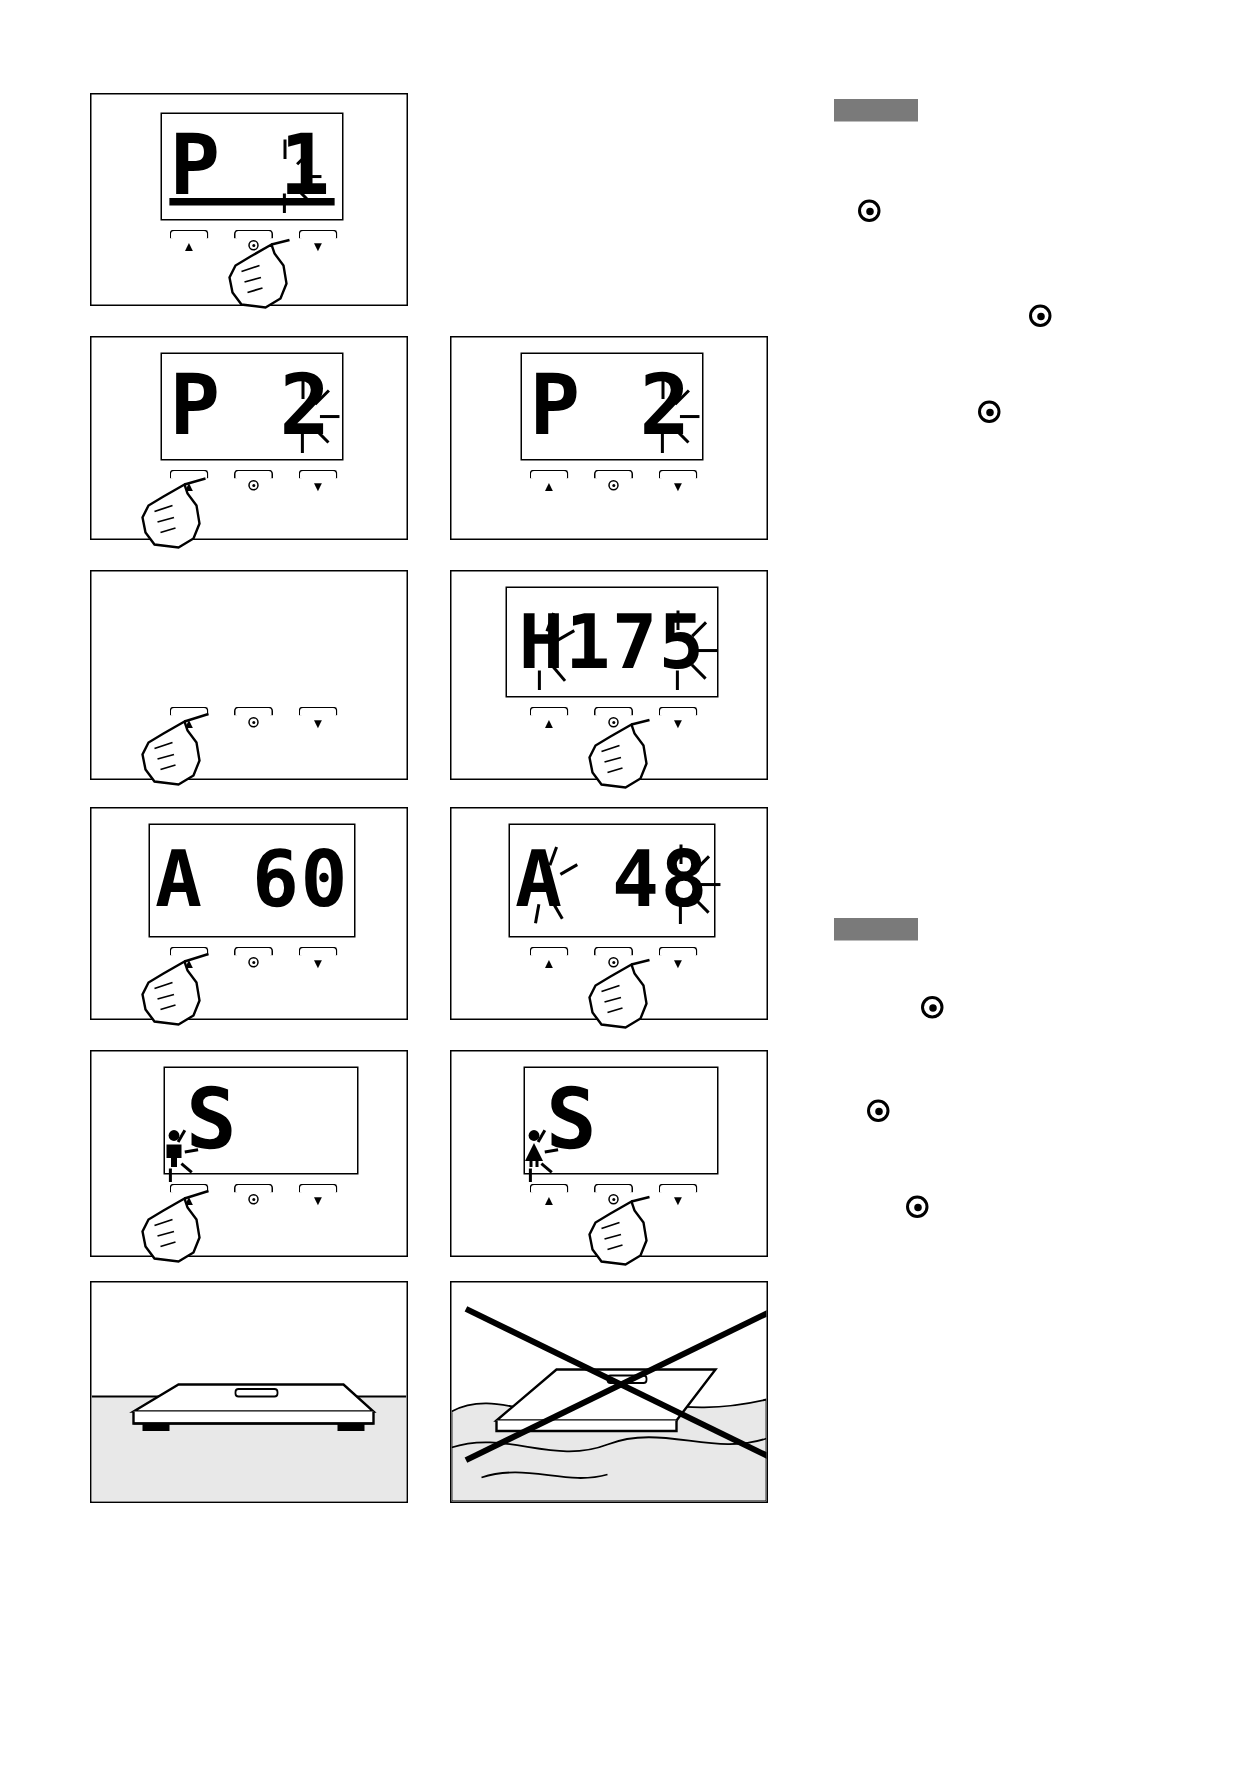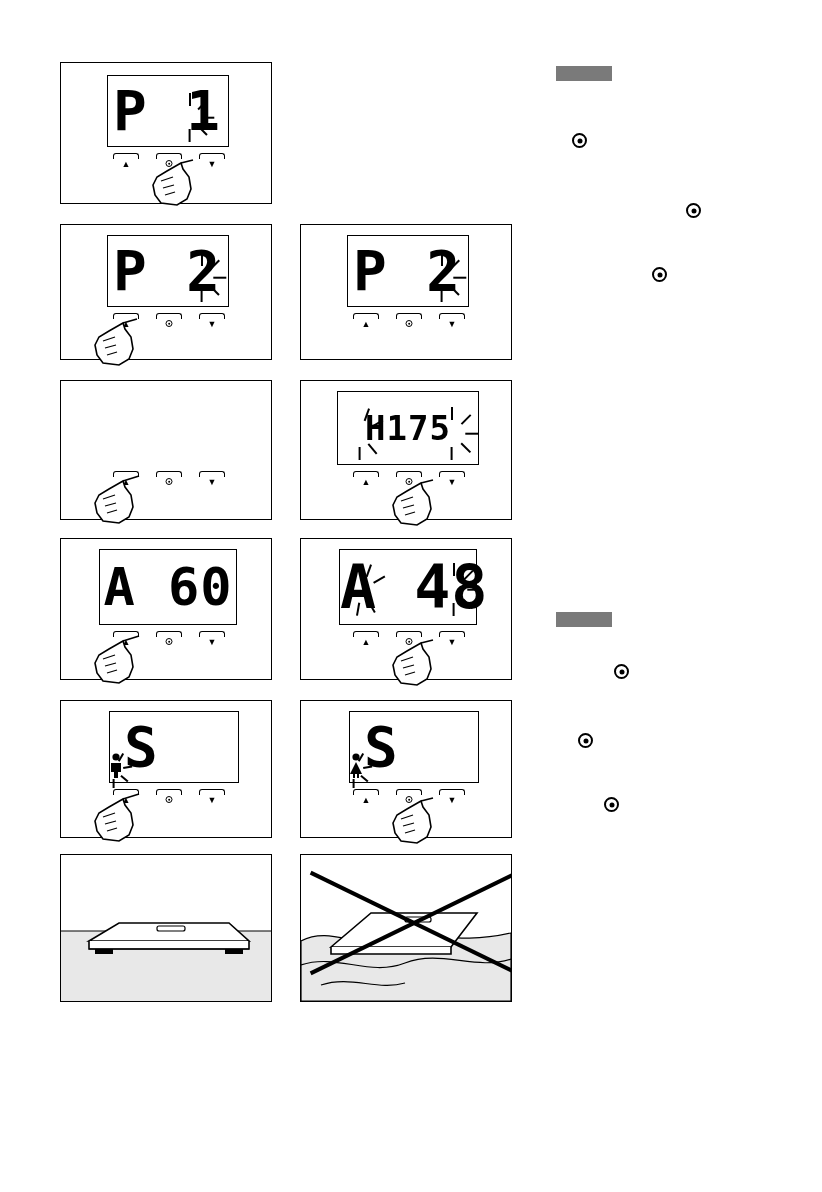--- a/index.html
+++ b/index.html
@@ -167,21 +167,21 @@
     transform-origin: 50% 50%;
   }
 </style>
 </head>
 <body>
 
 <div class="page">
 
   <div class="panel" style="left:60px; top:62px; width:212px; height:142px;">
     <div class="lcd" style="left:46px; top:12px; width:122px; height:72px;">
-      <div class="lcd-text" style="font-size:56px;">P 1</div>
+      <div class="lcd-text" style="font-size:56px;text-decoration:underline;">P 1</div>
     </div>
 
     <div class="rays" style="left:128px; top:48px;">
       <i style="transform:rotate(0deg) translate(0,-18px);"></i>
       <i style="transform:rotate(45deg) translate(0,-18px);"></i>
       <i style="transform:rotate(90deg) translate(0,-18px);"></i>
       <i style="transform:rotate(135deg) translate(0,-18px);"></i>
       <i style="transform:rotate(180deg) translate(0,-18px);"></i>
     </div>
     <div class="btn-row" style="left:52px; top:90px; width:112px;">
@@ -293,21 +293,21 @@
         <path d="M34 8 L50 3" fill="none" stroke="#000" stroke-width="1.6"></path>
         <path d="M14 26 L26 22" fill="none" stroke="#000" stroke-width="1.2"></path>
         <path d="M16 33 L27 30" fill="none" stroke="#000" stroke-width="1.2"></path>
         <path d="M18 40 L28 37" fill="none" stroke="#000" stroke-width="1.2"></path>
       </svg>
     </div>
   </div>
 
   <div class="panel" style="left:300px; top:380px; width:212px; height:140px;">
     <div class="lcd" style="left:36px; top:10px; width:142px; height:74px;">
-      <div class="lcd-text" style="font-size:34px; letter-spacing:1px;">H175</div>
+      <div class="lcd-text" style="font-size:50px; letter-spacing:1px;">H175</div>
     </div>
     <div class="rays" style="left:58px; top:46px;">
       <i style="transform:rotate(20deg) translate(0,-20px);"></i>
       <i style="transform:rotate(60deg) translate(0,-20px);"></i>
       <i style="transform:rotate(140deg) translate(0,-20px);"></i>
       <i style="transform:rotate(180deg) translate(0,-20px);"></i>
     </div>
     <div class="rays" style="left:150px; top:46px;">
       <i style="transform:rotate(0deg) translate(0,-20px);"></i>
       <i style="transform:rotate(45deg) translate(0,-20px);"></i>
@@ -364,21 +364,21 @@
         <path d="M34 8 L50 3" fill="none" stroke="#000" stroke-width="1.6"></path>
         <path d="M14 26 L26 22" fill="none" stroke="#000" stroke-width="1.2"></path>
         <path d="M16 33 L27 30" fill="none" stroke="#000" stroke-width="1.2"></path>
         <path d="M18 40 L28 37" fill="none" stroke="#000" stroke-width="1.2"></path>
       </svg>
     </div>
   </div>
 
   <div class="panel" style="left:300px; top:538px; width:212px; height:142px;">
     <div class="lcd" style="left:38px; top:10px; width:138px; height:76px;">
-      <div class="lcd-text" style="font-size:60px; letter-spacing:1px;">A 48</div>
+      <div class="lcd-text" style="font-size:52px; letter-spacing:1px;">A 48</div>
     </div>
     <div class="rays" style="left:60px; top:44px;">
       <i style="transform:rotate(20deg) translate(0,-20px);"></i>
       <i style="transform:rotate(60deg) translate(0,-20px);"></i>
       <i style="transform:rotate(150deg) translate(0,-20px);"></i>
       <i style="transform:rotate(190deg) translate(0,-20px);"></i>
     </div>
     <div class="rays" style="left:152px; top:44px;">
       <i style="transform:rotate(0deg) translate(0,-20px);"></i>
       <i style="transform:rotate(45deg) translate(0,-20px);"></i>

